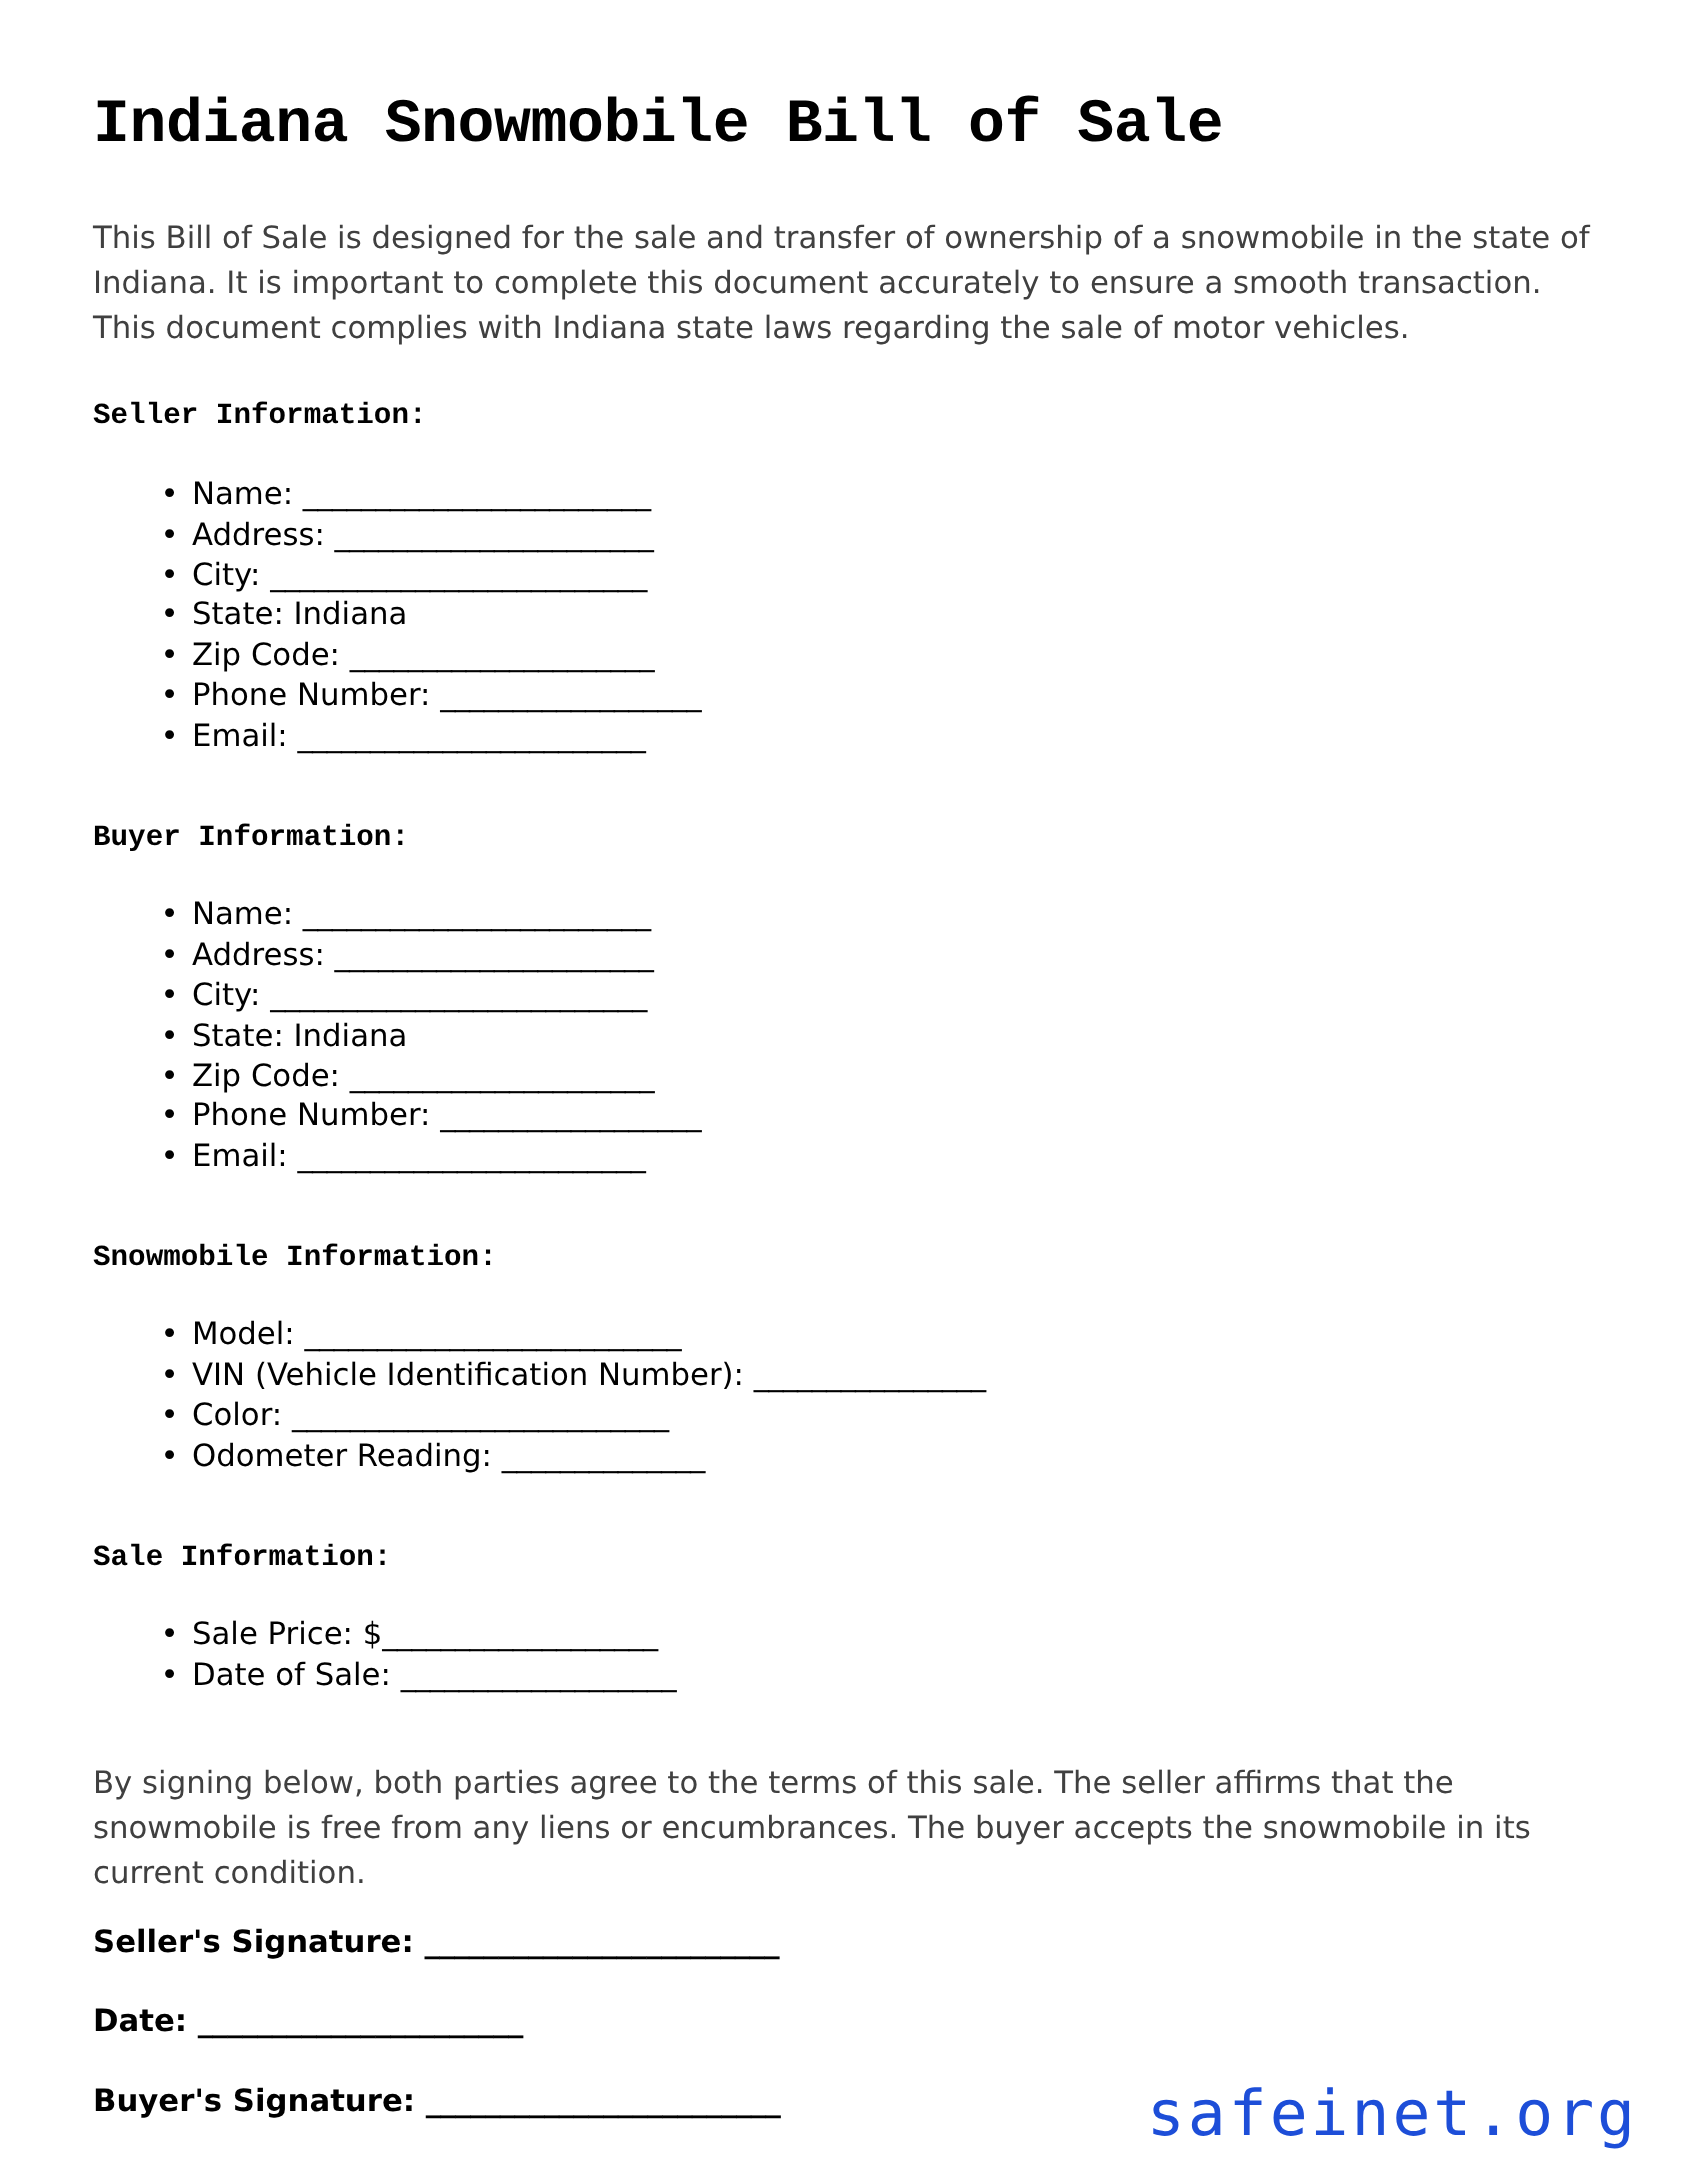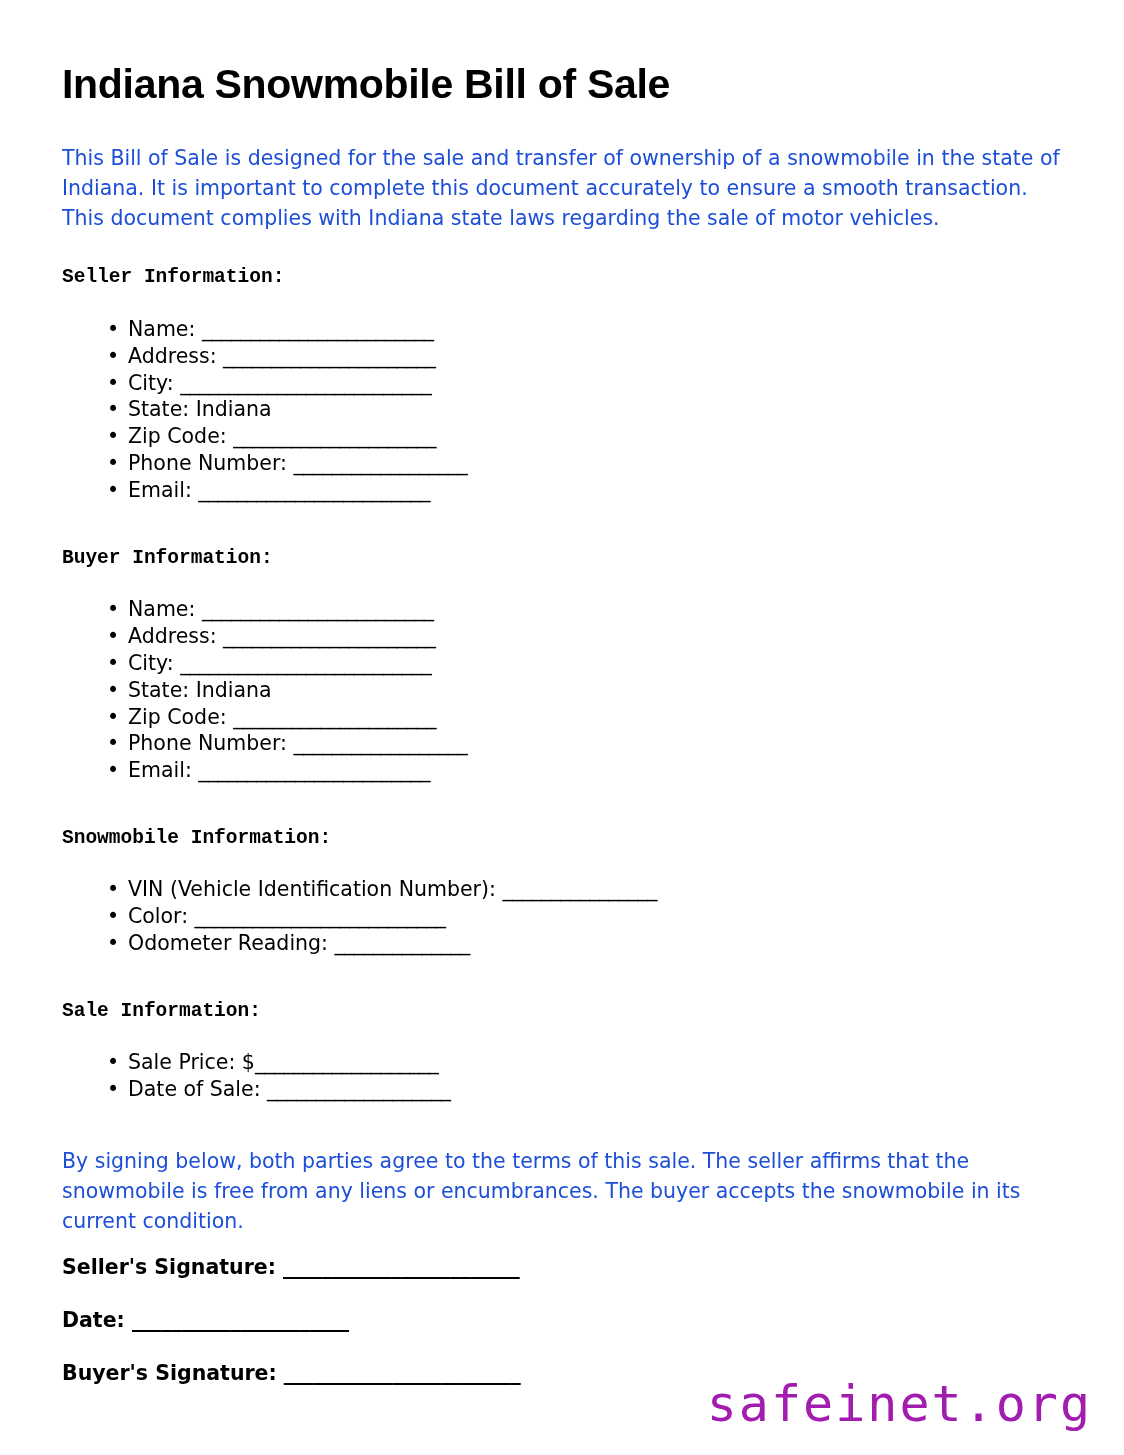--- a/index.html
+++ b/index.html
@@ -22,35 +22,35 @@
     height: 1455px;
     background: #ffffff;
   }
   .content {
     position: absolute;
     left: 62px;
     top: 62px;
     width: 1000px;
   }
   h1.doc-title {
-    font-family: Liberation Sans, sans-serif;
+    font-family: Liberation Mono, monospace;
     font-size: 41px;
     font-weight: bold;
     letter-spacing: -0.3px;
     line-height: 1.1;
     margin: 0 0 0 0;
     padding: 0;
     color: #000;
   }
   p.para {
     font-size: 20.5px;
     line-height: 1.47;
     margin: 0;
     padding: 0;
-    color: #1d4ed8;
+    color: #404040;
     width: 1000px;
   }
   p.intro {
     margin-top: 36px;
   }
   h2.section-head {
     font-size: 19.5px;
     font-weight: bold;
     margin: 0;
     padding: 0;
@@ -102,23 +102,23 @@
   }
   .sig-line .blank {
     font-weight: bold;
     letter-spacing: -0.4px;
   }
   .watermark {
     position: absolute;
     right: 32px;
     bottom: 22px;
     font-family: "DejaVu Sans Mono", monospace;
-    font-size: 50px;
+    font-size: 42px;
     letter-spacing: 2px;
-    color: #a21caf;
+    color: #1d4ed8;
     white-space: nowrap;
   }
 </style>
 </head>
 <body>
 
 <div class="page">
   <div class="content">
 
     <h1 class="doc-title">Indiana Snowmobile Bill of Sale</h1>
@@ -148,20 +148,21 @@
       <li><span>State: Indiana</span><span class="blank"></span></li>
       <li><span>Zip Code: </span><span class="blank">_____________________</span></li>
       <li><span>Phone Number: </span><span class="blank">__________________</span></li>
       <li><span>Email: </span><span class="blank">________________________</span></li>
     </ul>
 
     <div class="sec-gap-s"></div>
     <h2 class="section-head">Snowmobile Information:</h2>
     <div class="list-gap"></div>
     <ul class="fields">
+      <li><span>Model: </span><span class="blank">__________________________</span></li>
       <li><span>VIN (Vehicle Identification Number): </span><span class="blank">________________</span></li>
       <li><span>Color: </span><span class="blank">__________________________</span></li>
       <li><span>Odometer Reading: </span><span class="blank">______________</span></li>
     </ul>
 
     <div class="sec-gap-s"></div>
     <h2 class="section-head">Sale Information:</h2>
     <div class="list-gap"></div>
     <ul class="fields">
       <li><span>Sale Price: $</span><span class="blank">___________________</span></li>

